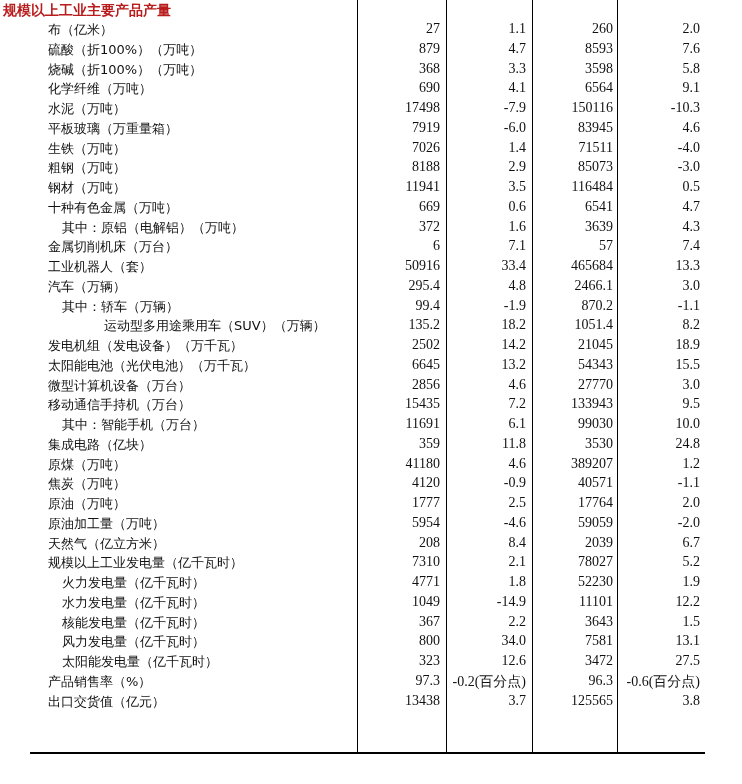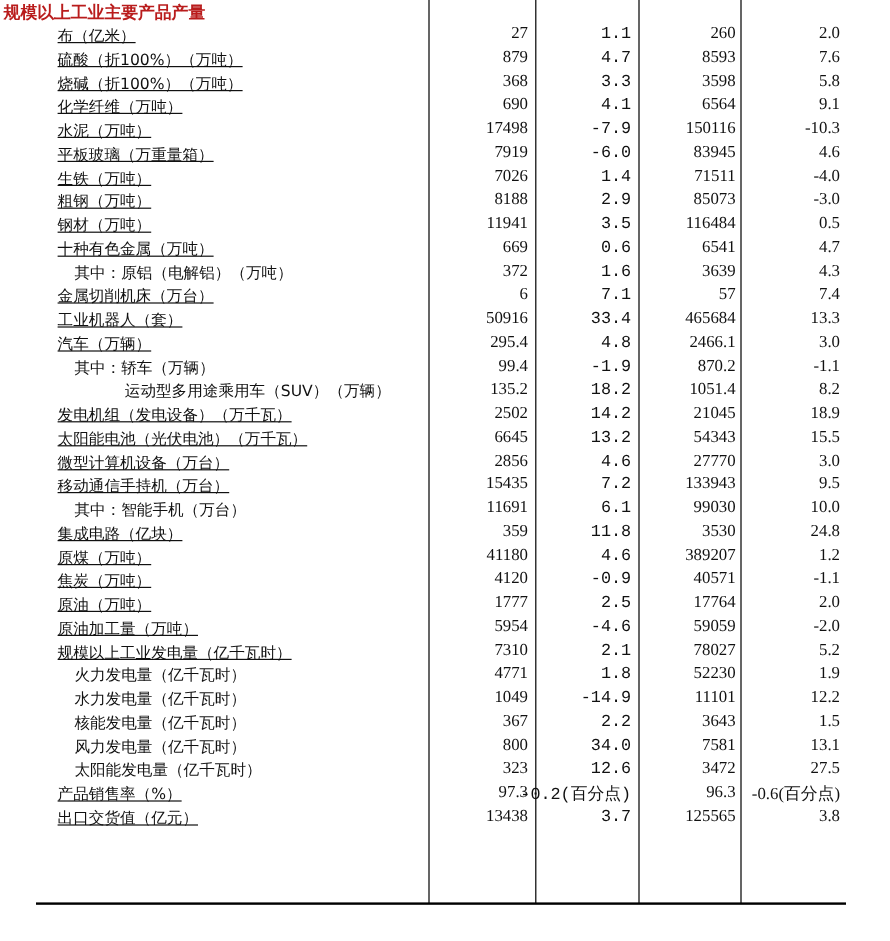--- a/index.html
+++ b/index.html
@@ -51,34 +51,34 @@
     height: 19.75px;
     width: 742px;
   }
   .label {
     position: absolute;
     top: 1px;
     font-size: 13px;
     white-space: nowrap;
     color: #111;
   }
-  .lv0 { left: 48px; text-decoration: underline; }
+  .lv0 { left: 48px; }
   .lv1 { left: 62px; }
   .lv2 { left: 104px; }
   .num {
     position: absolute;
     top: 1px;
     font-family: "Liberation Serif", serif;
     font-size: 14px;
     text-align: right;
     white-space: nowrap;
     color: #111;
   }
   .c1 { right: calc(742px - 440px); }
-  .c2 { right: calc(742px - 526px); font-family: Liberation Mono, monospace; }
+  .c2 { right: calc(742px - 526px); }
   .c3 { right: calc(742px - 613px); }
   .c4 { right: calc(742px - 700px); }
 </style>
 </head>
 <body>
 
 <div>
   <div class="title">规模以上工业主要产品产量</div>
 
   <div class="vline" style="left:357px"></div>
@@ -263,20 +263,27 @@
     <span class="num c4">2.0</span>
   </div>
       <div class="row">
     <span class="label lv0">原油加工量（万吨）</span>
     <span class="num c1">5954</span>
     <span class="num c2">-4.6</span>
     <span class="num c3">59059</span>
     <span class="num c4">-2.0</span>
   </div>
       <div class="row">
+    <span class="label lv0">天然气（亿立方米）</span>
+    <span class="num c1">208</span>
+    <span class="num c2">8.4</span>
+    <span class="num c3">2039</span>
+    <span class="num c4">6.7</span>
+  </div>
+      <div class="row">
     <span class="label lv0">规模以上工业发电量（亿千瓦时）</span>
     <span class="num c1">7310</span>
     <span class="num c2">2.1</span>
     <span class="num c3">78027</span>
     <span class="num c4">5.2</span>
   </div>
       <div class="row">
     <span class="label lv1">火力发电量（亿千瓦时）</span>
     <span class="num c1">4771</span>
     <span class="num c2">1.8</span>

